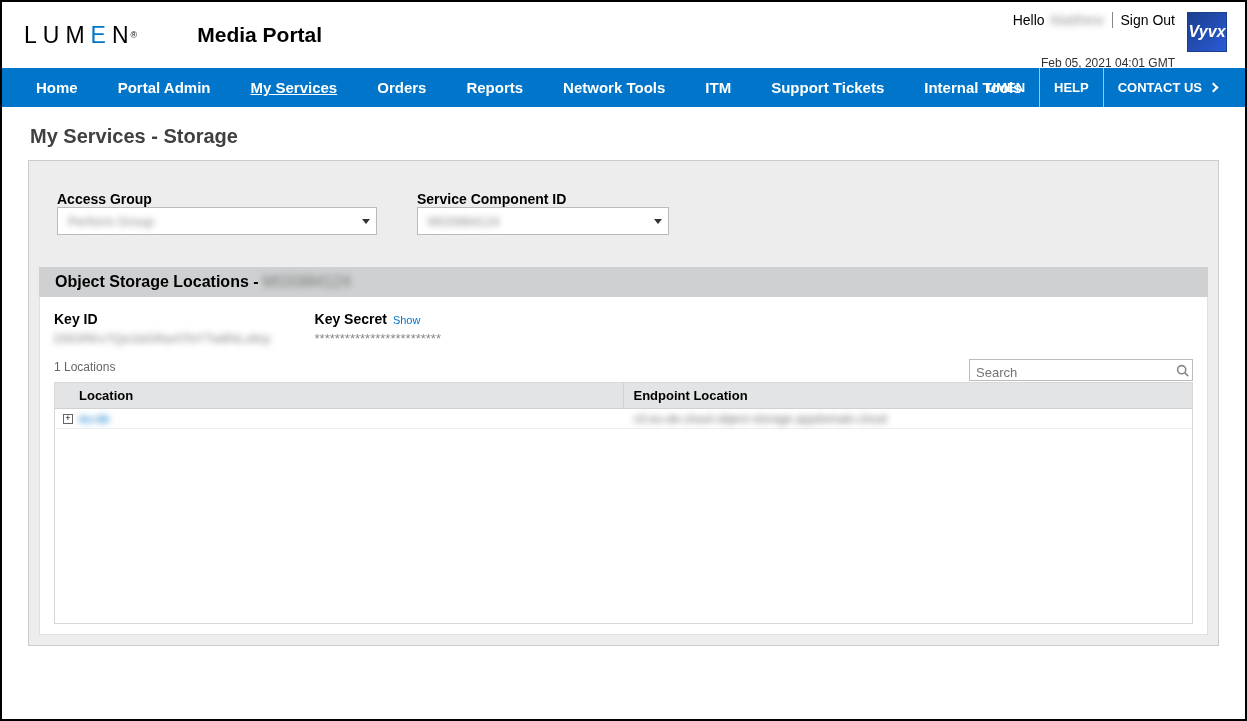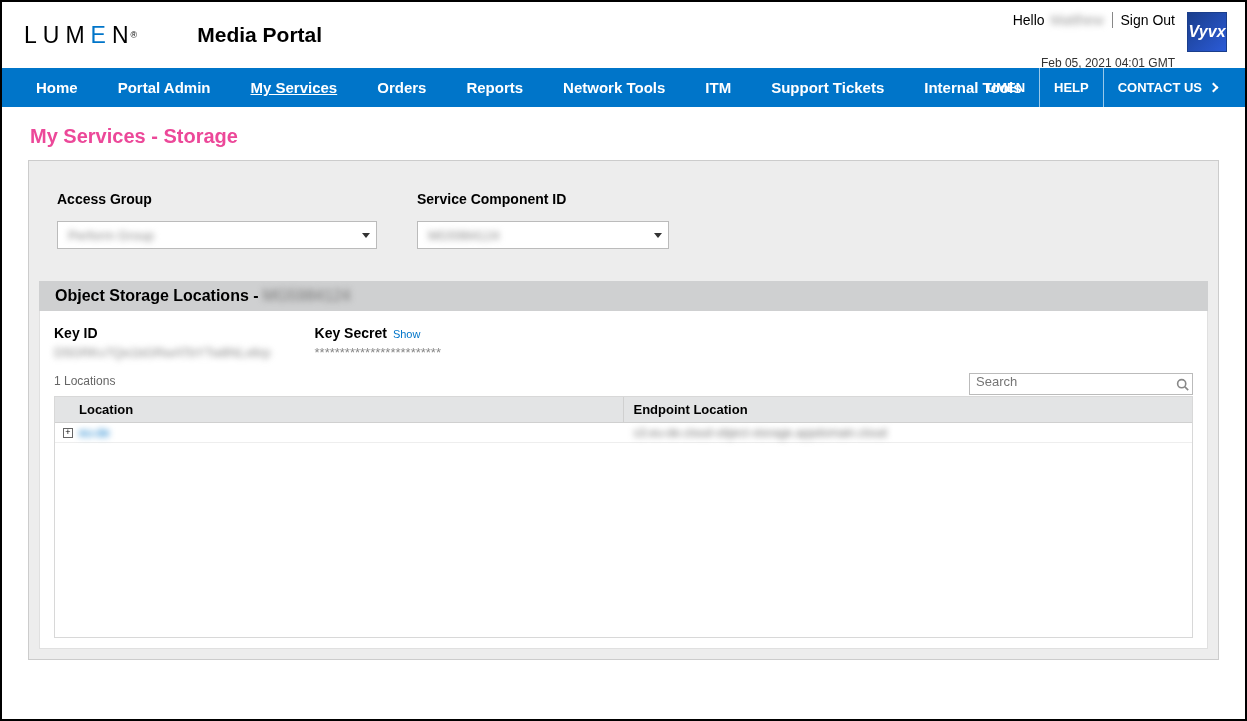--- a/index.html
+++ b/index.html
@@ -115,40 +115,40 @@
     width: 7px; height: 7px;
     border-right: 2px solid #fff;
     border-top: 2px solid #fff;
     transform: rotate(45deg);
   }
 
   .page-title {
     font-size: 20px;
     font-weight: 700;
     padding: 18px 0 12px 28px;
-    color: #ec4899;
+    color: #404040;
   }
 
   .main-panel {
     margin: 0 26px 26px 26px;
     background: #ededed;
     border: 1px solid #ccc;
     padding: 30px 10px 10px 10px;
   }
   .selects-row {
     display: flex;
     gap: 40px;
     padding-left: 18px;
     margin-bottom: 32px;
   }
   .select-group label {
     display: block;
     font-size: 14px;
     font-weight: 700;
-    margin-bottom: 14px;
+    margin-bottom: 0;
   }
   .fake-select {
     width: 320px;
     height: 28px;
     background: #fff;
     border: 1px solid #bbb;
     display: flex;
     align-items: center;
     justify-content: space-between;
     padding: 0 6px 0 10px;
@@ -199,21 +199,21 @@
   .locations-count { font-size: 12px; color: #666; margin-top: 14px; }
 
   .search-box {
     position: absolute;
     right: 14px;
     top: 62px;
     width: 224px;
     height: 22px;
     border: 1px solid #bbb;
     display: flex;
-    align-items: flex-start;
+    align-items: flex-end;
     background: #fff;
   }
   .search-box input {
     border: none;
     outline: none;
     flex: 1;
     padding: 0 6px;
     font-size: 13px;
     color: #777;
   }

